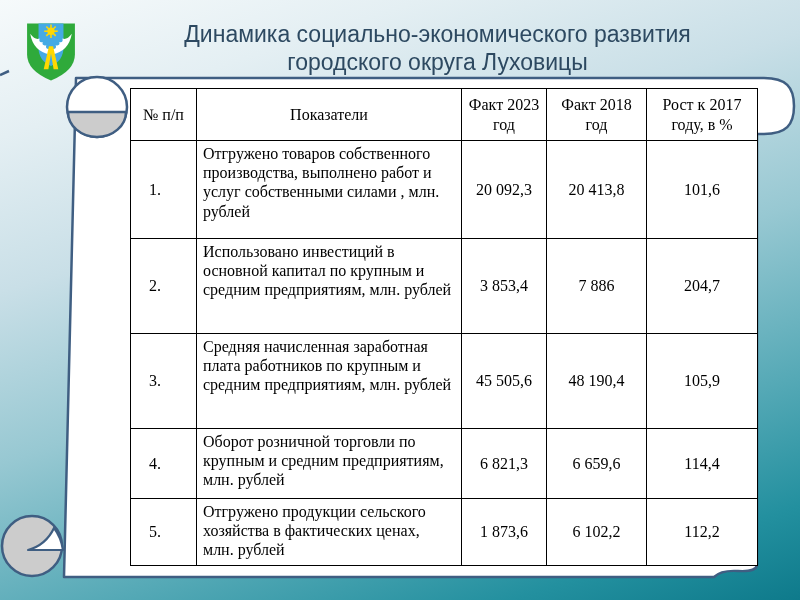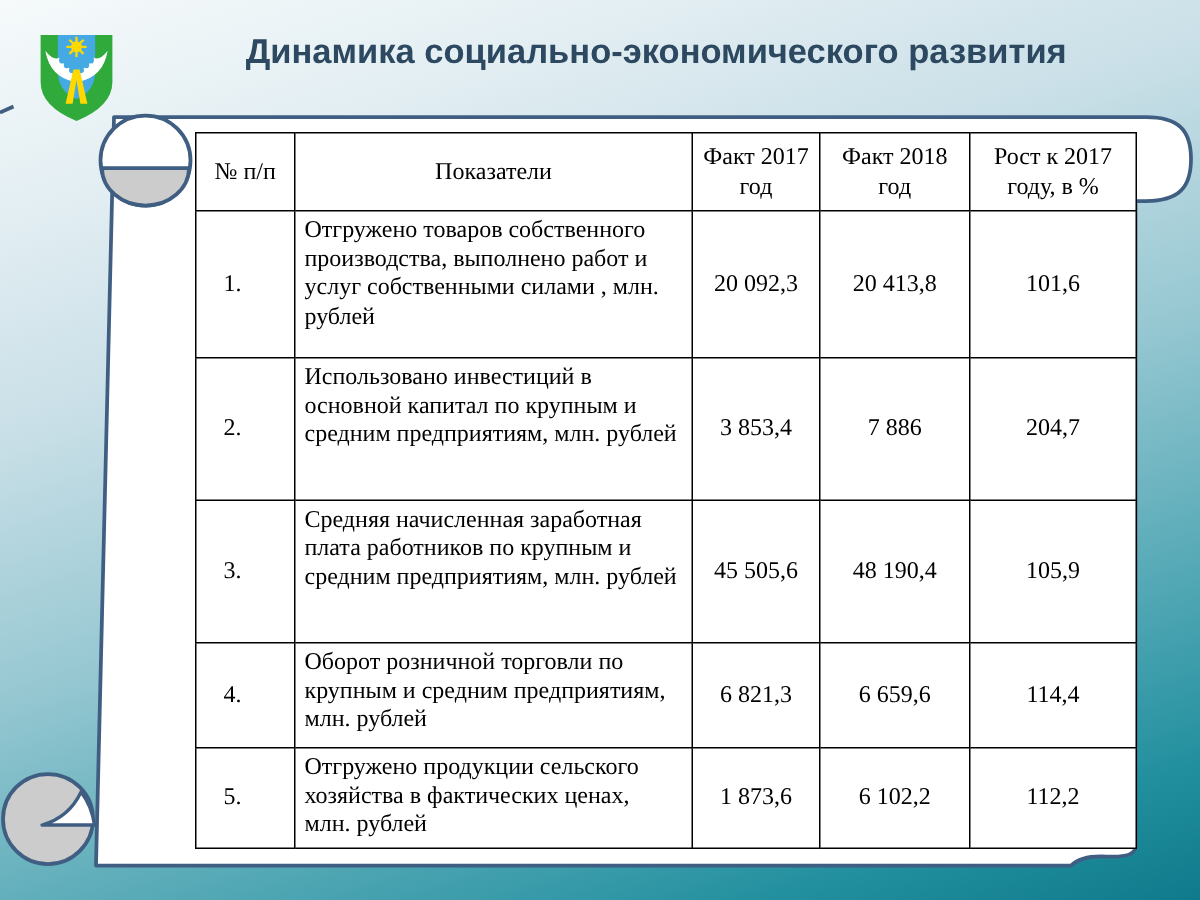--- a/index.html
+++ b/index.html
@@ -11,21 +11,21 @@
       #f6fafb 0%, #e4eff3 16%, #c9dfe7 34%,
       #97c8d2 54%, #55a9b6 74%, #23909f 89%, #0e7a8b 100%);
     font-family:"Liberation Sans","DejaVu Sans",sans-serif;
   }
   
   #emblem{position:absolute;left:25px;top:20px;width:52px;height:64px;}
   
   #title{
     position:absolute;left:95px;top:20px;width:685px;
     text-align:center;color:#2d4961;
-    font-size:23px;line-height:28px;font-weight:700;
+    font-size:23px;line-height:28px;font-weight:400;
   }
   
   #scroll{position:absolute;left:0;top:0;width:800px;height:600px;}
   
   #tablewrap{position:absolute;left:130px;top:88px;width:628px;height:478px;}
   table.ind{
     width:628px;height:477px;
     border-collapse:collapse;table-layout:fixed;
     background:#fff;
     font-family:"Liberation Serif","DejaVu Serif",serif;
@@ -58,20 +58,21 @@
       <line x1="37" y1="19" x2="63" y2="19"></line>
       <line x1="41" y1="10" x2="59" y2="28"></line>
       <line x1="59" y1="10" x2="41" y2="28"></line>
     </g>
     <circle cx="50" cy="19" r="7" fill="#ffd800"></circle>
     <path d="M36 92 L46 48 L54 48 L64 92 L55 92 L50 62 L45 92 Z" fill="#ffd800"></path>
   </svg>
 
   <div id="title">
     <div>Динамика социально-экономического развития</div>
+    <div>городского округа Луховицы</div>
   </div>
 
   <svg id="scroll" viewBox="0 0 800 600" aria-hidden="true">
 
     <path d="M76 78 L764 78 C786 78 794 87 794 106 C794 125 786 134 764 134 L757 134
              L757 565 Q756 572 738 571 Q721 570 714 577 L64 577 Z" fill="#ffffff" stroke="#3f5e82" stroke-width="2.5" stroke-linejoin="round"></path>
 
     <circle cx="97" cy="107" r="30" fill="#ffffff" stroke="#3f5e82" stroke-width="2.5"></circle>
     <path d="M68 112 A29 25 0 0 0 126 112 Z" fill="#cccccc" stroke="#3f5e82" stroke-width="2.5" stroke-linejoin="round"></path>
 
@@ -87,21 +88,21 @@
         <col style="width:66px">
           <col style="width:265px">
           <col style="width:85px">
           <col style="width:100px">
           <col style="width:111px">
       </colgroup>
       <thead>
         <tr>
           <th class="h">№ п/п</th>
           <th class="h">Показатели</th>
-          <th class="h">Факт 2017 год</th>
+          <th class="h">Факт 2023 год</th>
           <th class="h">Факт 2018 год</th>
           <th class="h">Рост к 2017 году, в %</th>
         </tr>
       </thead>
       <tbody>
         <tr>
           <td class="c-num">1.</td>
           <td class="c-ind">Отгружено товаров собственного производства, выполнено работ и услуг собственными силами , млн. рублей</td>
           <td class="c-val">20 092,3</td>
           <td class="c-val">20 413,8</td>

